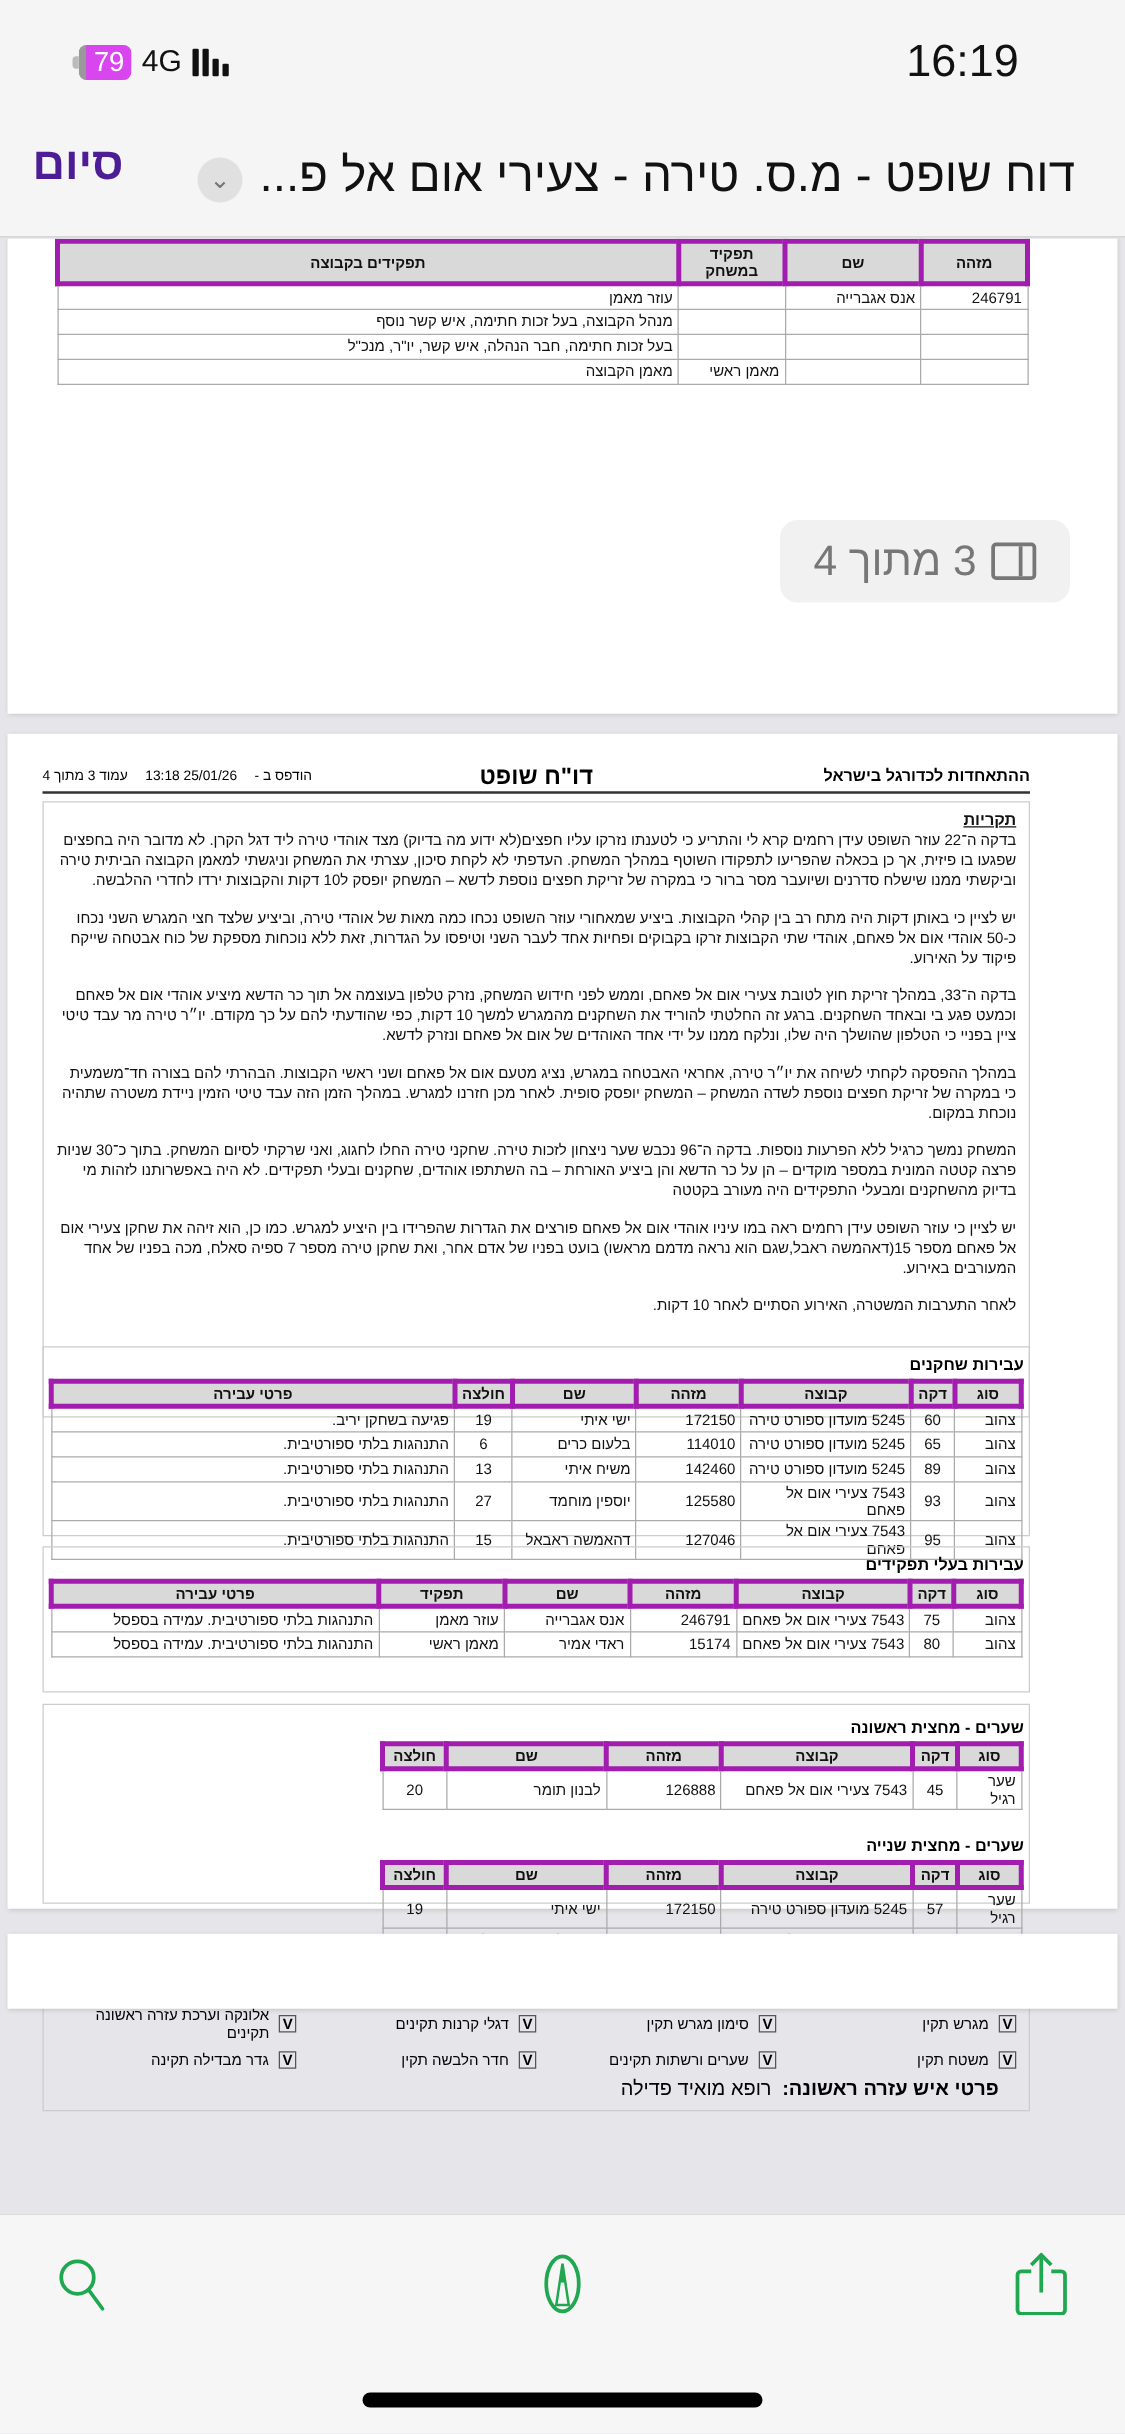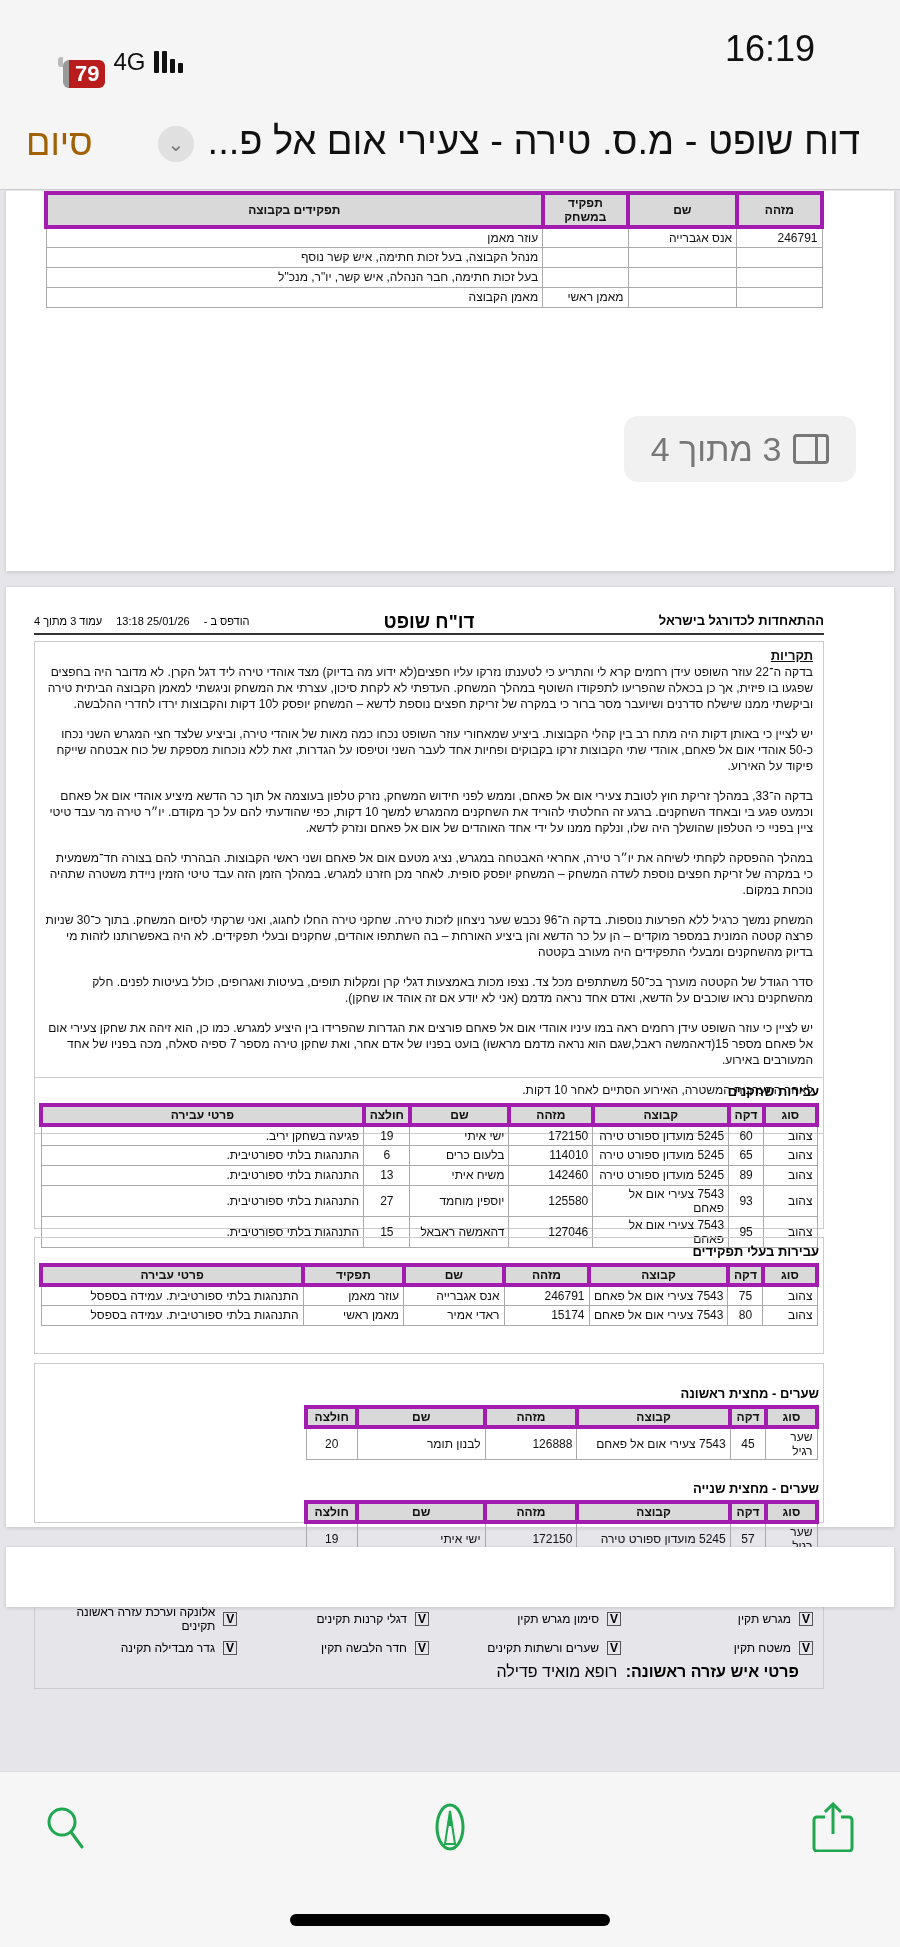--- a/index.html
+++ b/index.html
@@ -4,29 +4,29 @@
 <style>
   * { box-sizing: border-box; margin: 0; padding: 0; }
   html, body { width: 900px; height: 1947px; overflow: hidden; background: #e5e5ea; font-family: "Liberation Sans", sans-serif; }
   body { position: relative; }
 
   
   .statusbar { position: absolute; left: 0; top: 0; width: 900px; height: 100px; background: #f5f5f5; }
   .sb-left { position: absolute; left: 58px; top: 36px; display: flex; align-items: center; gap: 8px; }
   .battery { display: inline-flex; align-items: center; }
   .battery .cap { width: 5px; height: 10px; background: #bbb; border-radius: 3px 0 0 3px; }
-  .battery .body { background: #b91c1c; color: #fff; font-weight: bold; font-size: 22px; padding: 2px 6px; border-radius: 6px; border-left: 6px solid #999; line-height: 24px; margin-top: 24px; }
+  .battery .body { background: #d946ef; color: #fff; font-weight: normal; font-size: 22px; padding: 2px 6px; border-radius: 6px; border-left: 6px solid #999; line-height: 24px; }
   .net { font-size: 24px; color: #111; }
   .signal { display: inline-flex; align-items: flex-end; gap: 3px; height: 22px; }
   .signal span { display: block; width: 5px; background: #111; border-radius: 1px; }
   .sb-time { position: absolute; right: 85px; top: 28px; font-size: 36px; color: #111; }
 
   
   .navbar { position: absolute; left: 0; top: 100px; width: 900px; height: 90px; background: #f5f5f5; border-bottom: 1px solid #ccc; }
-  .nav-done { position: absolute; left: 26px; top: 22px; font-size: 36px; font-weight: normal; color: #a16207; }
+  .nav-done { position: absolute; left: 26px; top: 10px; font-size: 36px; font-weight: bold; color: #4c1d95; }
   .nav-chev { position: absolute; left: 158px; top: 26px; width: 36px; height: 36px; border-radius: 50%; background: #e0e0e0; color: #777; text-align: center; font-size: 20px; line-height: 36px; }
   .nav-title { position: absolute; right: 40px; top: 20px; font-size: 38px; color: #111; direction: rtl; white-space: nowrap; }
 
   
   .docarea { position: absolute; left: 0; top: 191px; width: 900px; height: 1580px; background: #e5e5ea; overflow: hidden; }
   .page { position: absolute; left: 6px; width: 888px; background: #fff; box-shadow: 0 1px 4px rgba(0,0,0,0.15); }
   .page1 { top: -30px; height: 410px; }
   .page2 { top: 396px; height: 940px; }
   .page3 { top: 1356px; height: 60px; }
 
@@ -151,21 +151,20 @@
       </div>
     </div>
 
     <div class="box incidents">
       <div class="sec-title">תקריות</div>
       <p>בדקה ה־22 עוזר השופט עידן רחמים קרא לי והתריע כי לטענתו נזרקו עליו חפצים(לא ידוע מה בדיוק) מצד אוהדי טירה ליד דגל הקרן. לא מדובר היה בחפצים שפגעו בו פיזית, אך כן בכאלה שהפריעו לתפקודו השוטף במהלך המשחק. העדפתי לא לקחת סיכון, עצרתי את המשחק וניגשתי למאמן הקבוצה הביתית טירה וביקשתי ממנו שישלח סדרנים ושיועבר מסר ברור כי במקרה של זריקת חפצים נוספת לדשא – המשחק יופסק ל10 דקות והקבוצות ירדו לחדרי ההלבשה.</p>
       <p>יש לציין כי באותן דקות היה מתח רב בין קהלי הקבוצות. ביציע שמאחורי עוזר השופט נכחו כמה מאות של אוהדי טירה, וביציע שלצד חצי המגרש השני נכחו כ-50 אוהדי אום אל פאחם, אוהדי שתי הקבוצות זרקו בקבוקים ופחיות אחד לעבר השני וטיפסו על הגדרות, זאת ללא נוכחות מספקת של כוח אבטחה שייקח פיקוד על האירוע.</p>
       <p>בדקה ה־33, במהלך זריקת חוץ לטובת צעירי אום אל פאחם, וממש לפני חידוש המשחק, נזרק טלפון בעוצמה אל תוך כר הדשא מיציע אוהדי אום אל פאחם וכמעט פגע בי ובאחד השחקנים. ברגע זה החלטתי להוריד את השחקנים מהמגרש למשך 10 דקות, כפי שהודעתי להם על כך מקודם. יו״ר טירה מר עבד טיטי ציין בפניי כי הטלפון שהושלך היה שלו, ונלקח ממנו על ידי אחד האוהדים של אום אל פאחם ונזרק לדשא.</p>
       <p>במהלך ההפסקה לקחתי לשיחה את יו״ר טירה, אחראי האבטחה במגרש, נציג מטעם אום אל פאחם ושני ראשי הקבוצות. הבהרתי להם בצורה חד־משמעית כי במקרה של זריקת חפצים נוספת לשדה המשחק – המשחק יופסק סופית. לאחר מכן חזרנו למגרש. במהלך הזמן הזה עבד טיטי הזמין ניידת משטרה שתהיה נוכחת במקום.</p>
       <p>המשחק נמשך כרגיל ללא הפרעות נוספות. בדקה ה־96 נכבש שער ניצחון לזכות טירה. שחקני טירה החלו לחגוג, ואני שרקתי לסיום המשחק. בתוך כ־30 שניות פרצה קטטה המונית במספר מוקדים – הן על כר הדשא והן ביציע האורחת – בה השתתפו אוהדים, שחקנים ובעלי תפקידים. לא היה באפשרותנו לזהות מי בדיוק מהשחקנים ומבעלי התפקידים היה מעורב בקטטה</p>
-      <p>סדר הגודל של הקטטה מוערך בכ־50 משתתפים מכל צד. נצפו מכות באמצעות דגלי קרן ומקלות תופים, בעיטות ואגרופים, כולל בעיטות לפנים. חלק מהשחקנים נראו שוכבים על הדשא, ואדם אחד נראה מדמם (אני לא יודע אם זה אוהד או שחקן).</p>
       <p>יש לציין כי עוזר השופט עידן רחמים ראה במו עיניו אוהדי אום אל פאחם פורצים את הגדרות שהפרידו בין היציע למגרש. כמו כן, הוא זיהה את שחקן צעירי אום אל פאחם מספר 15(דאהמשה ראבל,שגם הוא נראה מדמם מראשו) בועט בפניו של אדם אחר, ואת שחקן טירה מספר 7 ספיה סאלח, מכה בפניו של אחד המעורבים באירוע.</p>
       <p>לאחר התערבות המשטרה, האירוע הסתיים לאחר 10 דקות.</p>
     </div>
 
     <div class="box players-box">
       <div class="sec-title-plain">עבירות שחקנים</div>
       <table class="full-table">
         <thead>
             <tr id="pc-head">
               <th style="width: 7%;">סוג</th>
@@ -258,21 +257,21 @@
               <td>15174</td>
               <td>ראדי אמיר</td>
               <td>מאמן ראשי</td>
               <td>התנהגות בלתי ספורטיבית. עמידה בספסל</td>
             </tr>
           </tbody>
       </table>
     </div>
 
     <div class="box goals-box">
-      <div class="sec-title-plain" style="margin-top:16px">שערים - מחצית ראשונה</div>
+      <div class="sec-title-plain" style="margin-top:4px">שערים - מחצית ראשונה</div>
       <table class="goals-table">
         <thead>
             <tr id="g1-head">
               <th style="width: 10%;">סוג</th>
               <th style="width: 7%;">דקה</th>
               <th style="width: 30%;">קבוצה</th>
               <th style="width: 18%;">מזהה</th>
               <th style="width: 25%;">שם</th>
               <th style="width: 10%;">חולצה</th>
             </tr>

